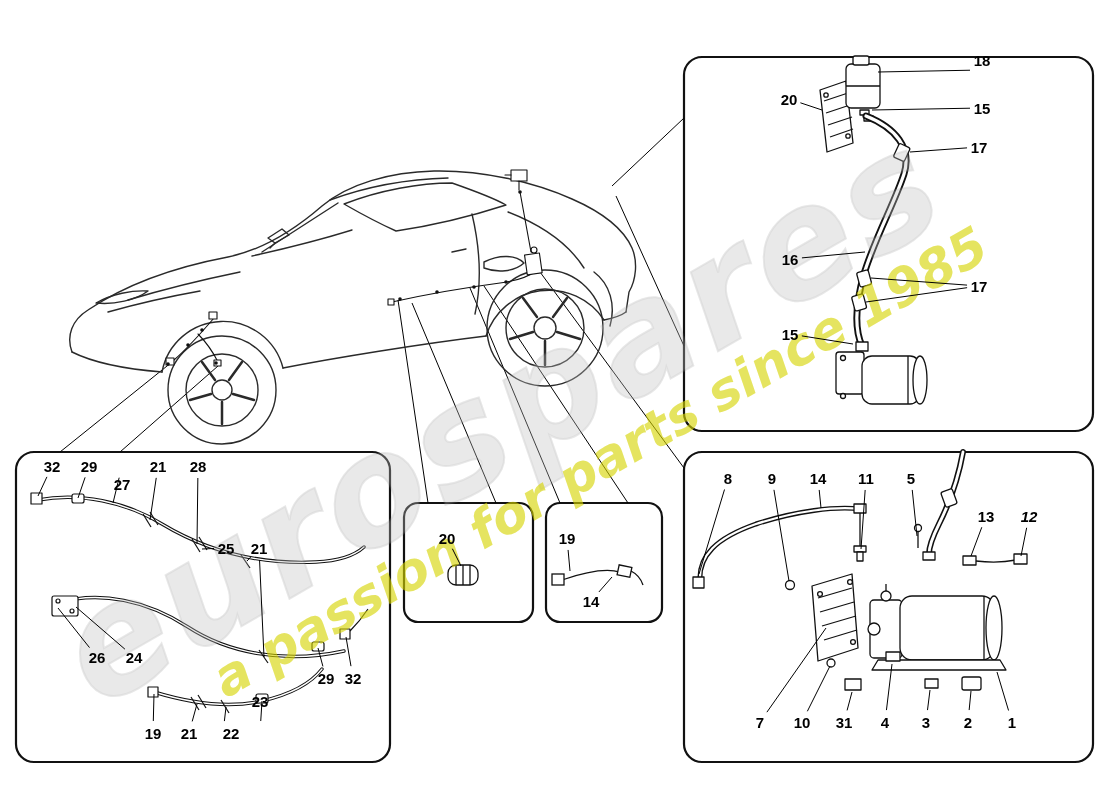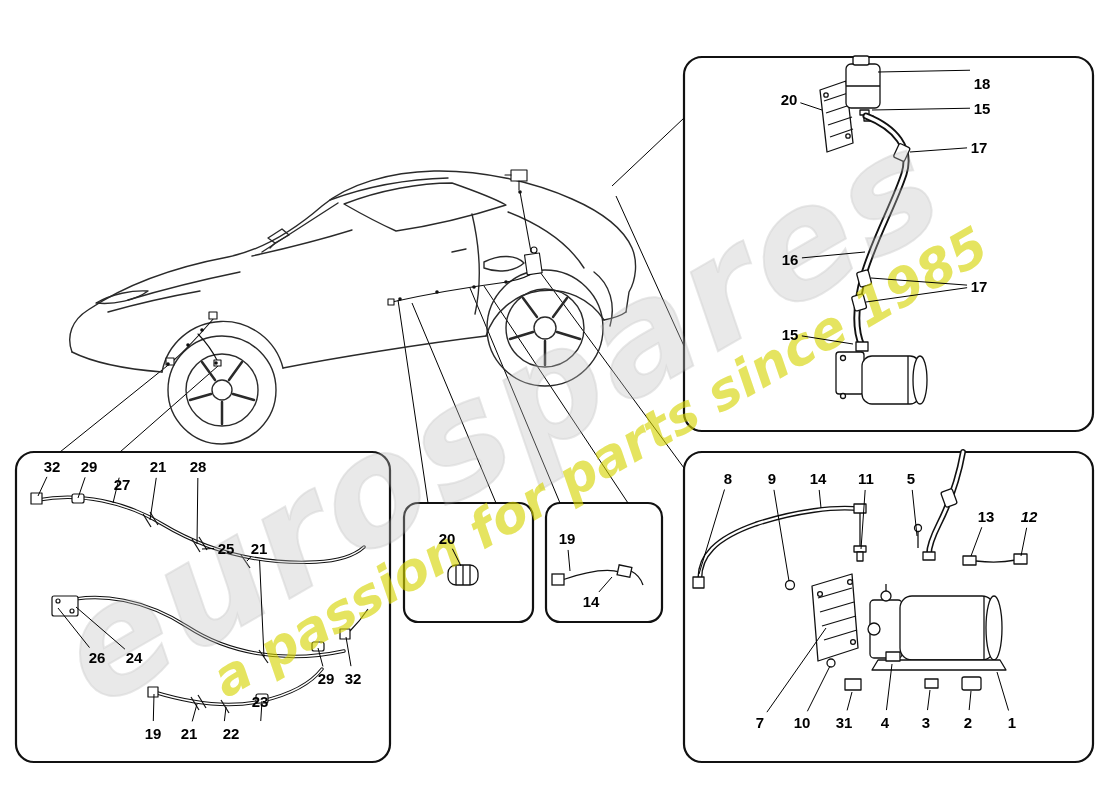--- a/index.html
+++ b/index.html
@@ -311,21 +311,21 @@
       <line x1="766.8955650577115" y1="712.1790437056837" x2="826" y2="628"></line>
       <line x1="807.3665631459995" y1="711.266873708001" x2="830" y2="666"></line>
       <line x1="847.091951806724" y1="710.405180724785" x2="852" y2="692"></line>
       <line x1="886.4378419222903" y1="710.0864526438804" x2="892" y2="664"></line>
       <line x1="927.4884168150705" y1="710.0926654794359" x2="930" y2="690"></line>
       <line x1="969.1558903383223" y1="710.0557998373364" x2="971" y2="691"></line>
       <line x1="1008.5518253732039" y1="710.5060845773462" x2="997" y2="672"></line>
     </svg>
 
   <div id="callout-layer">
-      <div class="callout" style="left: 982px; top: 83px;">18</div>
+      <div class="callout" style="left: 982px; top: 60px;">18</div>
       <div class="callout" style="left: 789px; top: 99px;">20</div>
       <div class="callout" style="left: 982px; top: 108px;">15</div>
       <div class="callout" style="left: 979px; top: 147px;">17</div>
       <div class="callout" style="left: 790px; top: 259px;">16</div>
       <div class="callout" style="left: 979px; top: 286px;">17</div>
       <div class="callout" style="left: 790px; top: 334px;">15</div>
       <div class="callout" style="left: 52px; top: 466px;">32</div>
       <div class="callout" style="left: 89px; top: 466px;">29</div>
       <div class="callout" style="left: 122px; top: 466px; margin-top: 18px;">27</div>
       <div class="callout" style="left: 158px; top: 466px;">21</div>

